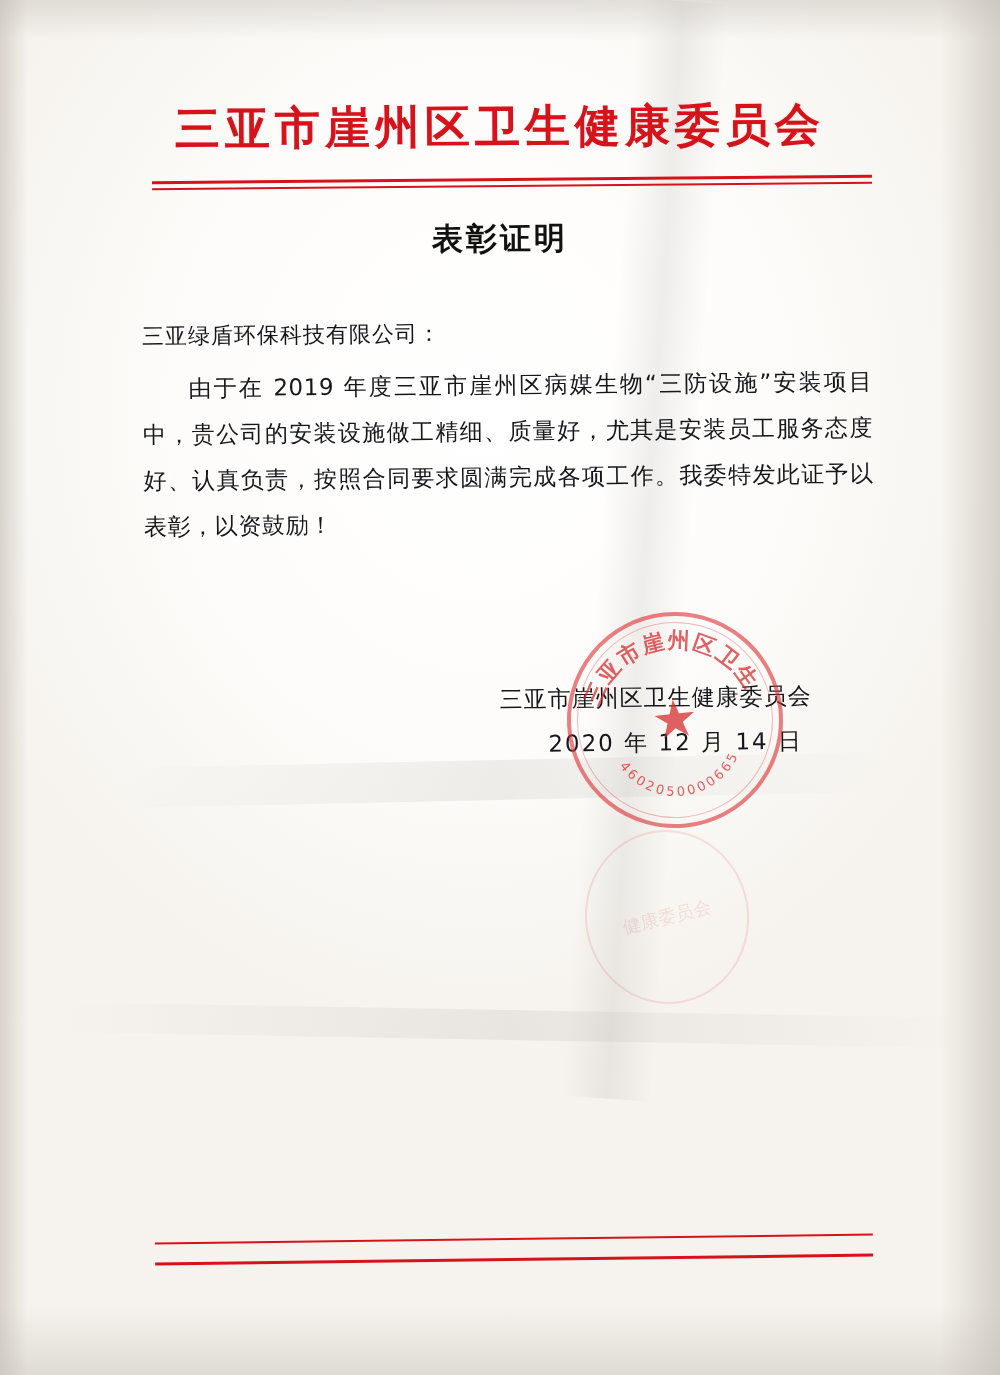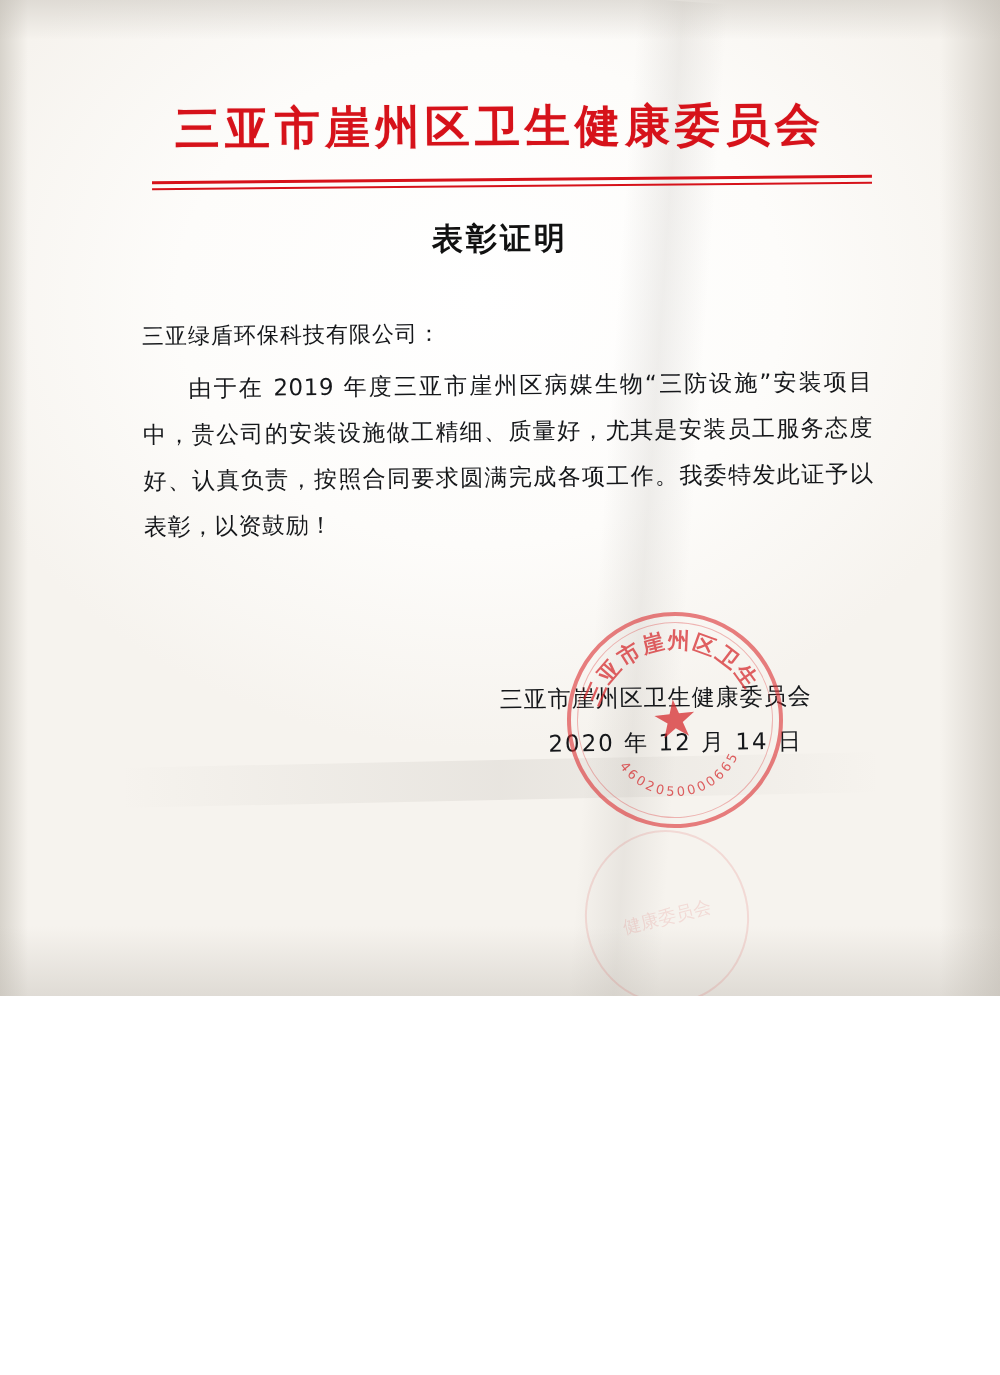--- a/index.html
+++ b/index.html
@@ -6,21 +6,21 @@
     margin: 0;
     padding: 0;
     background: #ffffff;
   }
   body {
     font-family: "Liberation Serif", serif;
   }
   .page {
     position: relative;
     width: 1000px;
-    height: 996px;
+    height: 1375px;
     overflow: hidden;
     background: #fdfbf8;
   }
   
   .paper-bg {
     position: absolute;
     inset: 0;
     background:
       radial-gradient(ellipse 55% 45% at 48% 30%, #ffffff 0%, #fdfcfa 55%, #f6f3ee 100%),
       linear-gradient(105deg, #f2efe9 0%, #fdfcfa 10%, #ffffff 45%, #fbf9f5 75%, #efece5 100%);

